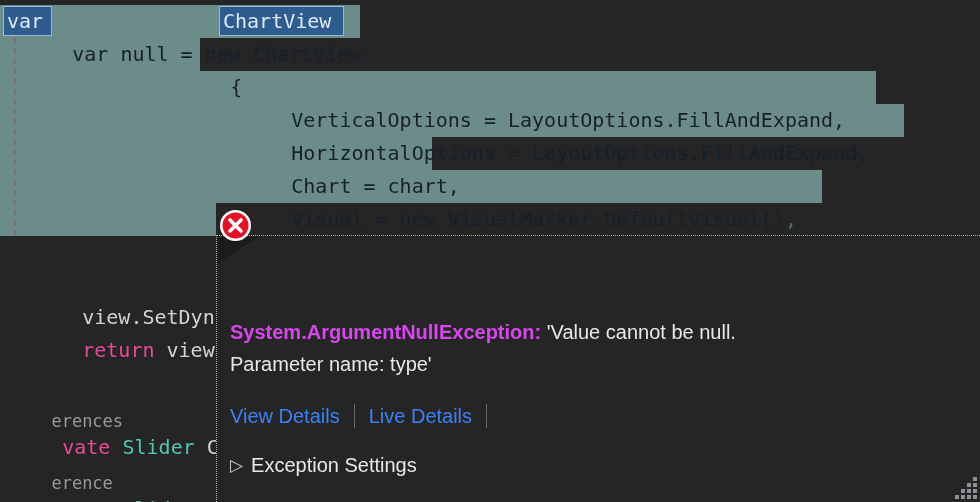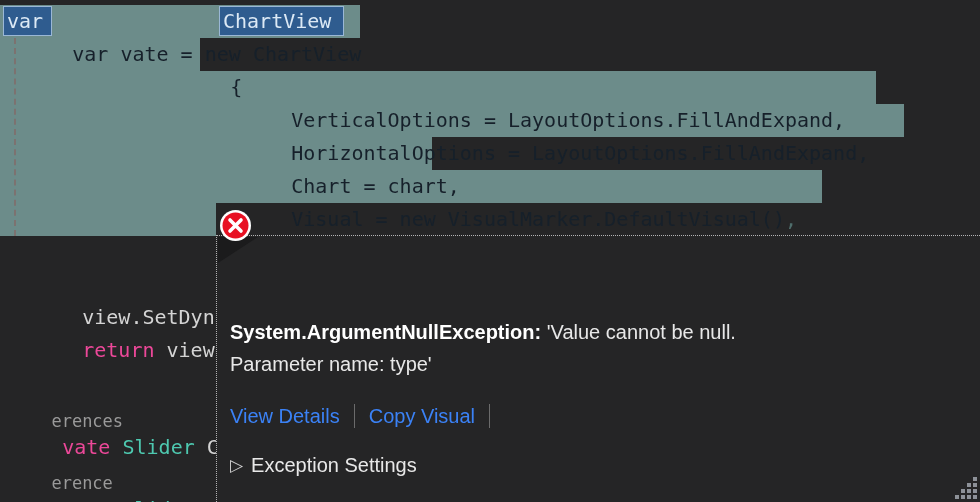--- a/index.html
+++ b/index.html
@@ -138,21 +138,21 @@
   }
   .exc-msg {
     position: absolute;
     left: 12px;
     top: 22px;
     right: 20px;
     font-size: 20px;
     line-height: 32px;
     color: #e8e8e8;
   }
-  .exc-type { font-weight: bold; color: #ffffff; }
+  .exc-type { font-weight: bold; color: #d946ef; }
 
   .links-row {
     position: absolute;
     left: 12px;
     top: 110px;
     display: flex;
     align-items: center;
     font-size: 20px;
   }
   .lnk {
@@ -226,21 +226,21 @@
     <div class="sel" style="left:0px;  top:104px; width:904px;"></div>
     <div class="sel" style="left:0px;  top:137px; width:432px;"></div>
     <div class="sel" style="left:0px;  top:170px; width:822px;"></div>
     <div class="sel" style="left:0px;  top:203px; width:216px;"></div>
 
     
     <div class="indent-guide" style="left:14px; top:38px; height:198px;"></div>
 
     
     <div class="code-line" style="top:5px; left:0px;">
-      <span class="sel-text">var</span><span class="sel-text"> vate = new </span><span class="sel-text">ChartView</span>
+      <span class="sel-text">var</span><span class="sel-text"> null = new </span><span class="sel-text">ChartView</span>
     </div>
 
     
     <div class="refbox" style="left:3px; top:6px; width:49px;"></div>
     <div class="refbox-label" style="left:7px; top:6px; color:#dce9f5;">var</div>
 
     <div class="refbox" style="left:219px; top:6px; width:125px;"></div>
     <div class="refbox-label" style="left:223px; top:6px; color:#dce9f5;">ChartView</div>
 
     <div class="code-line" style="top:38px; left:158px;">
@@ -299,21 +299,21 @@
     <div class="popup-body">
       <div class="exc-msg">
         <span class="exc-type">System.ArgumentNullException:</span>
         <span>'Value cannot be null.</span><br>
         <span>Parameter name: type'</span>
       </div>
 
       <div class="links-row">
         <span class="lnk">View Details</span>
         <span class="lnk-sep"></span>
-        <span class="lnk">Copy Visual</span>
+        <span class="lnk">Live Details</span>
         <span class="lnk-sep"></span>
       </div>
 
       <div class="settings-row">
         <span class="tri-glyph">▷</span>
         <span class="settings-label">Exception Settings</span>
       </div>
 
       <div class="grip">
         <i style="right:0px;  bottom:0px;"></i>

